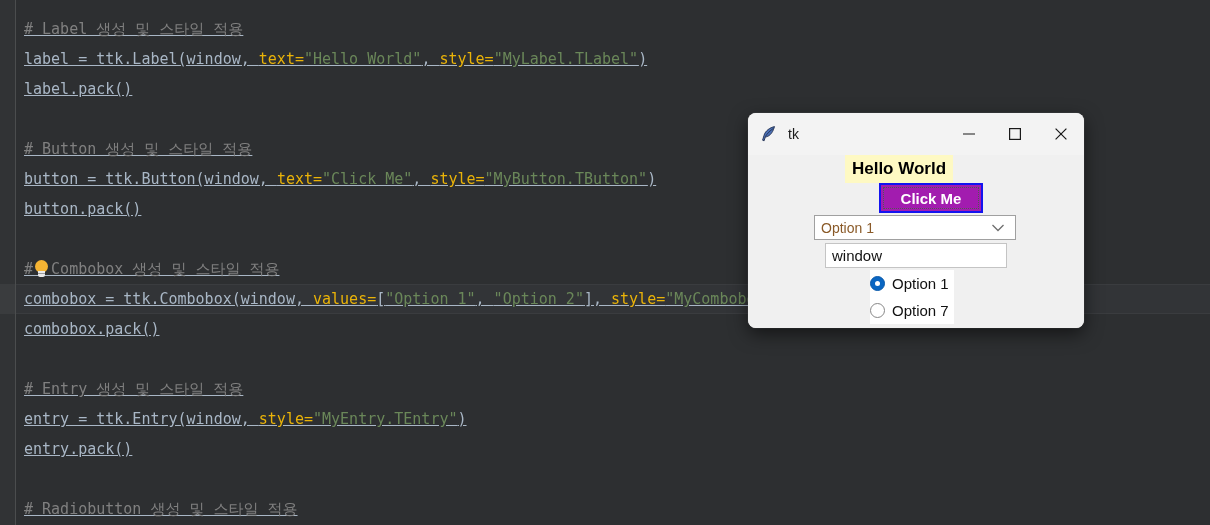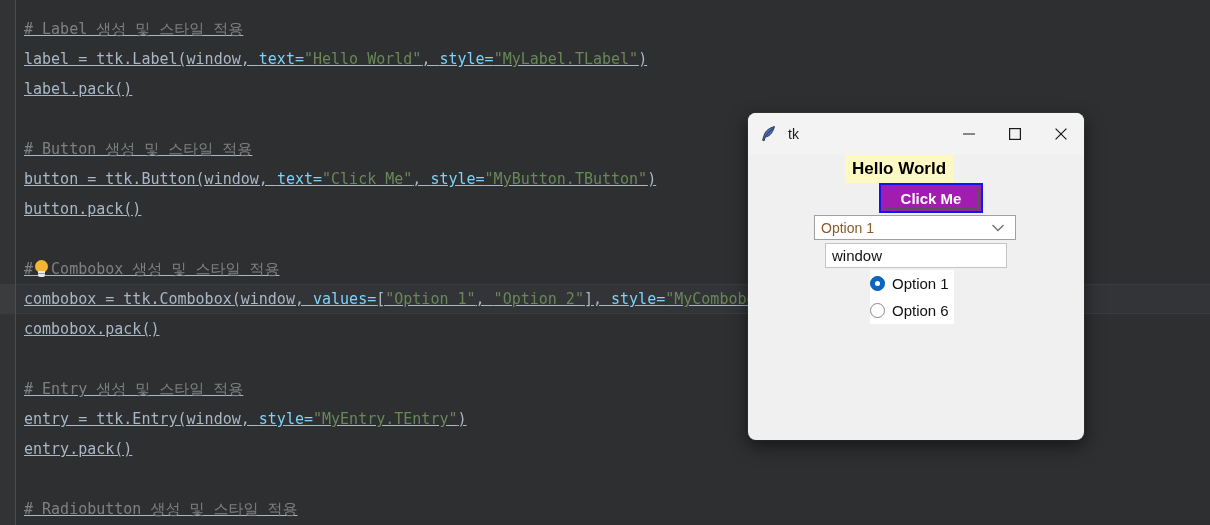--- a/index.html
+++ b/index.html
@@ -35,21 +35,21 @@
     right: 0;
     bottom: 0;
     font-family: "DejaVu Sans Mono", monospace;
     font-size: 15px;
     line-height: 30px;
     white-space: pre;
     color: #a9b7c6;
   }
   .ln { height: 30px; text-decoration: underline; }
   .cmt { color: #808080; }
-  .kwarg { color: #7dd3fc; margin-top: 6px; }
+  .kwarg { color: #eab308; margin-top: 6px; }
   .str { color: #6a8759; }
   .plain { color: #a9b7c6; }
 
   
   #current-line {
     position: absolute;
     left: 16px;
     right: 0;
     height: 30px;
     background: #323437;
@@ -92,21 +92,21 @@
     width: 7px; height: 1px;
     background: #9a9a9a;
   }
 
   
   #tk-window {
     position: absolute;
     left: 748px;
     top: 113px;
     width: 336px;
-    height: 327px;
+    height: 215px;
     background: #f0f0f0;
     border-radius: 8px;
     box-shadow: 0 6px 18px rgba(0,0,0,0.55), 0 0 0 1px rgba(255,255,255,0.06);
     overflow: hidden;
   }
   #titlebar {
     height: 42px;
     background: #f3f3f3;
     display: flex;
     align-items: center;
@@ -326,18 +326,18 @@
       <span>window</span>
     </div>
 
     <div id="radiogroup">
       <div class="radio-row">
         <span class="radio-mark on"></span>
         <span>Option 1</span>
       </div>
       <div class="radio-row">
         <span class="radio-mark off"></span>
-        <span>Option 6</span>
+        <span>Option 7</span>
       </div>
     </div>
 
   </div>
 </div>
 
 </body></html>

